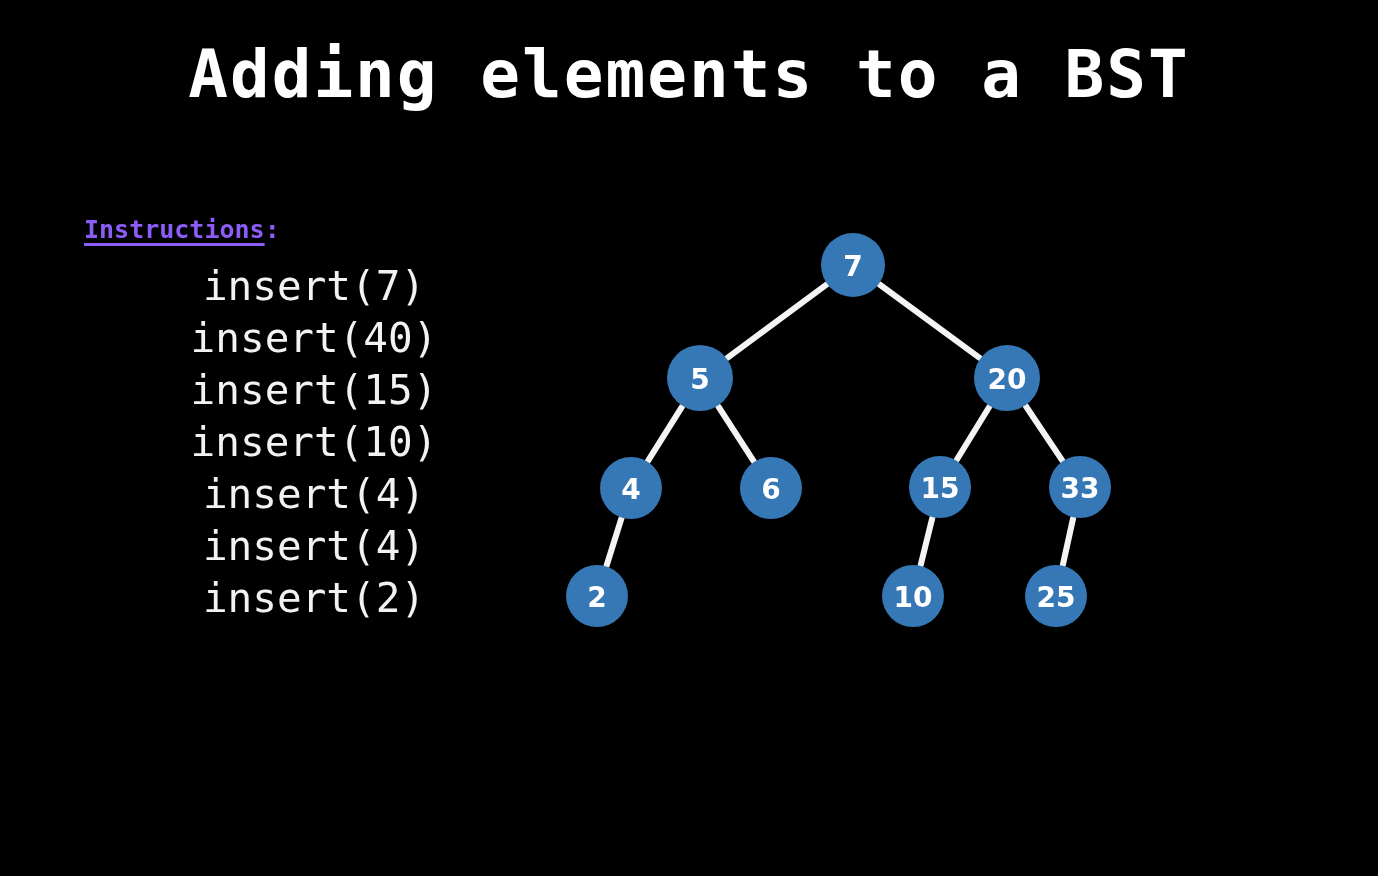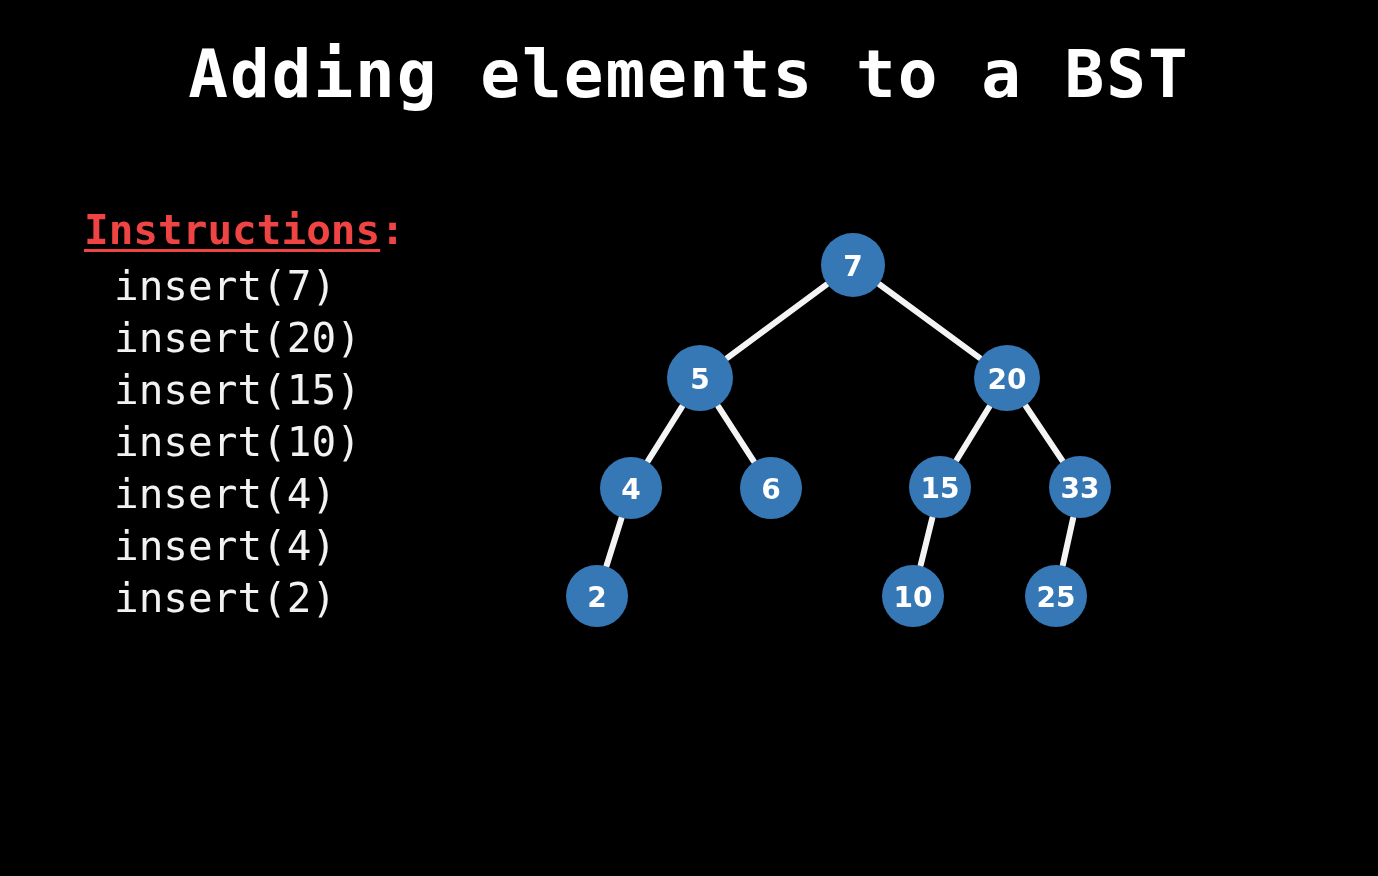--- a/index.html
+++ b/index.html
@@ -38,22 +38,22 @@
   
   .instructions-panel {
     position: absolute;
     left: 84px;
     top: 206px;
     width: 430px;
   }
   .instructions-heading {
     font-family: "DejaVu Sans Mono", "Liberation Mono", monospace;
     font-weight: bold;
-    font-size: 41px;
-    color: #ef4444;
+    font-size: 25px;
+    color: #8b5cf6;
     line-height: 48px;
     white-space: pre;
     margin: 0;
   }
   .instructions-heading .label {
     text-decoration: underline;
     text-decoration-thickness: 3px;
     text-underline-offset: 5px;
   }
   .instructions-list {
@@ -62,20 +62,21 @@
     list-style: none;
   }
   .instruction-item {
     font-family: "DejaVu Sans Mono", "Liberation Mono", monospace;
     font-weight: normal;
     font-size: 41px;
     line-height: 52px;
     color: #f2f2f2;
     white-space: pre;
     padding-left: 30px;
+    text-align: center;
   }
   
   .tree-figure {
     position: absolute;
     left: 540px;
     top: 215px;
     width: 620px;
     height: 440px;
   }
   .tree-svg {
@@ -104,21 +105,21 @@
 <body>
 
 <div class="slide">
 
   <div class="title">Adding elements to a BST</div>
 
   <div class="instructions-panel">
     <div class="instructions-heading"><span class="label">Instructions</span><span>:</span></div>
     <ul class="instructions-list">
       <li class="instruction-item">insert(7)</li>
-      <li class="instruction-item">insert(20)</li>
+      <li class="instruction-item">insert(40)</li>
       <li class="instruction-item">insert(15)</li>
       <li class="instruction-item">insert(10)</li>
       <li class="instruction-item">insert(4)</li>
       <li class="instruction-item">insert(4)</li>
       <li class="instruction-item">insert(2)</li>
     </ul>
   </div>
 
   <div class="tree-figure">
     <svg class="tree-svg" viewBox="0 0 620 440">

